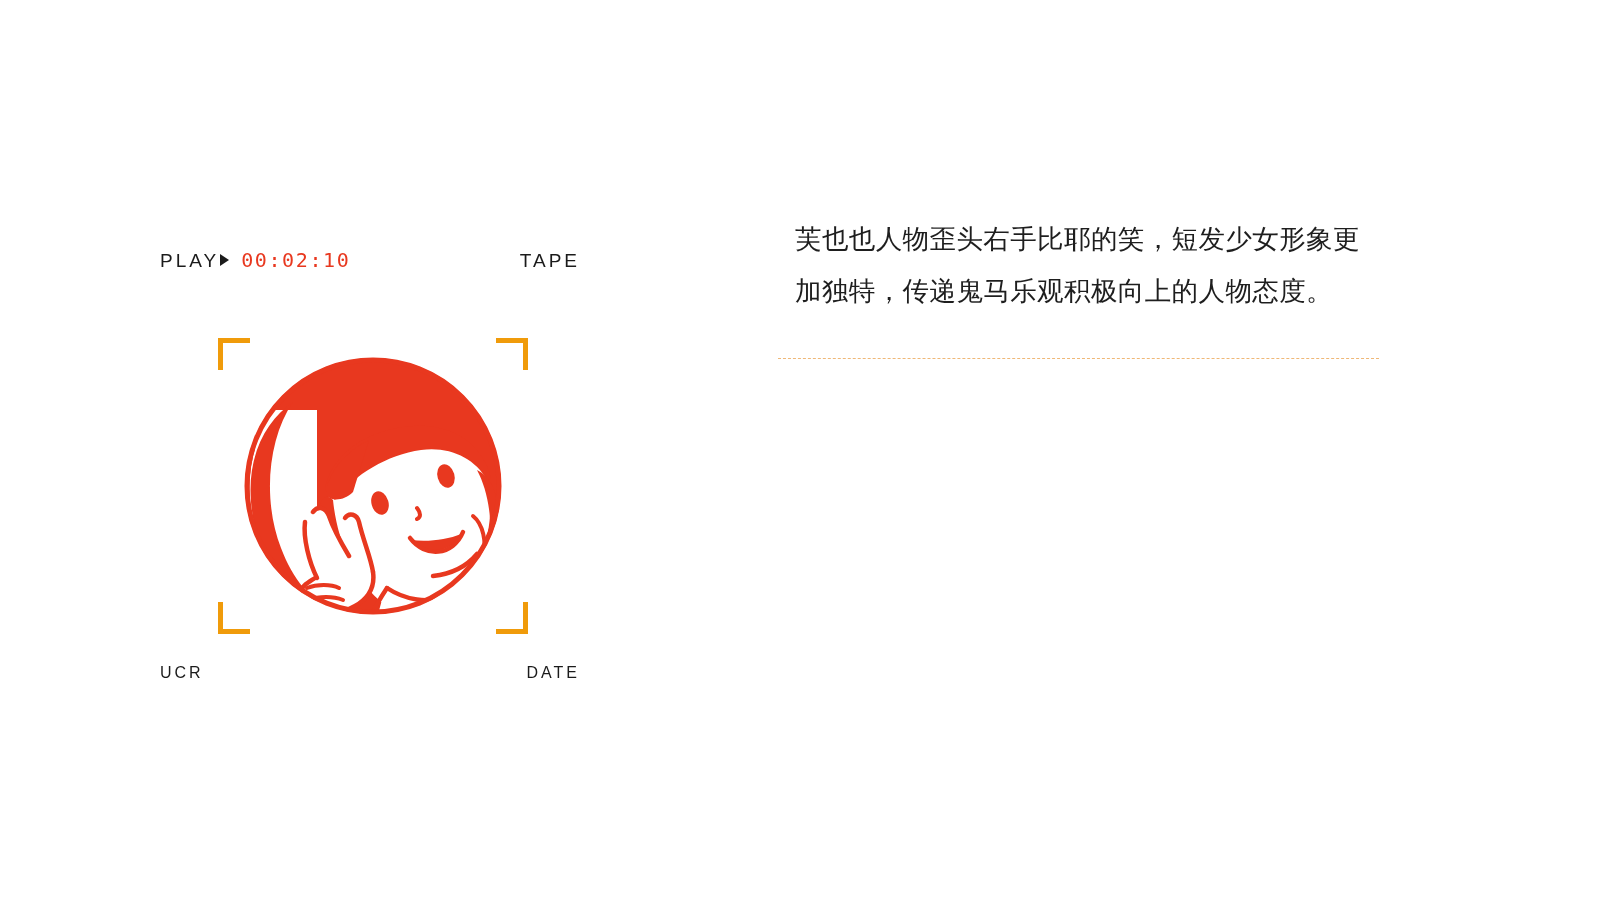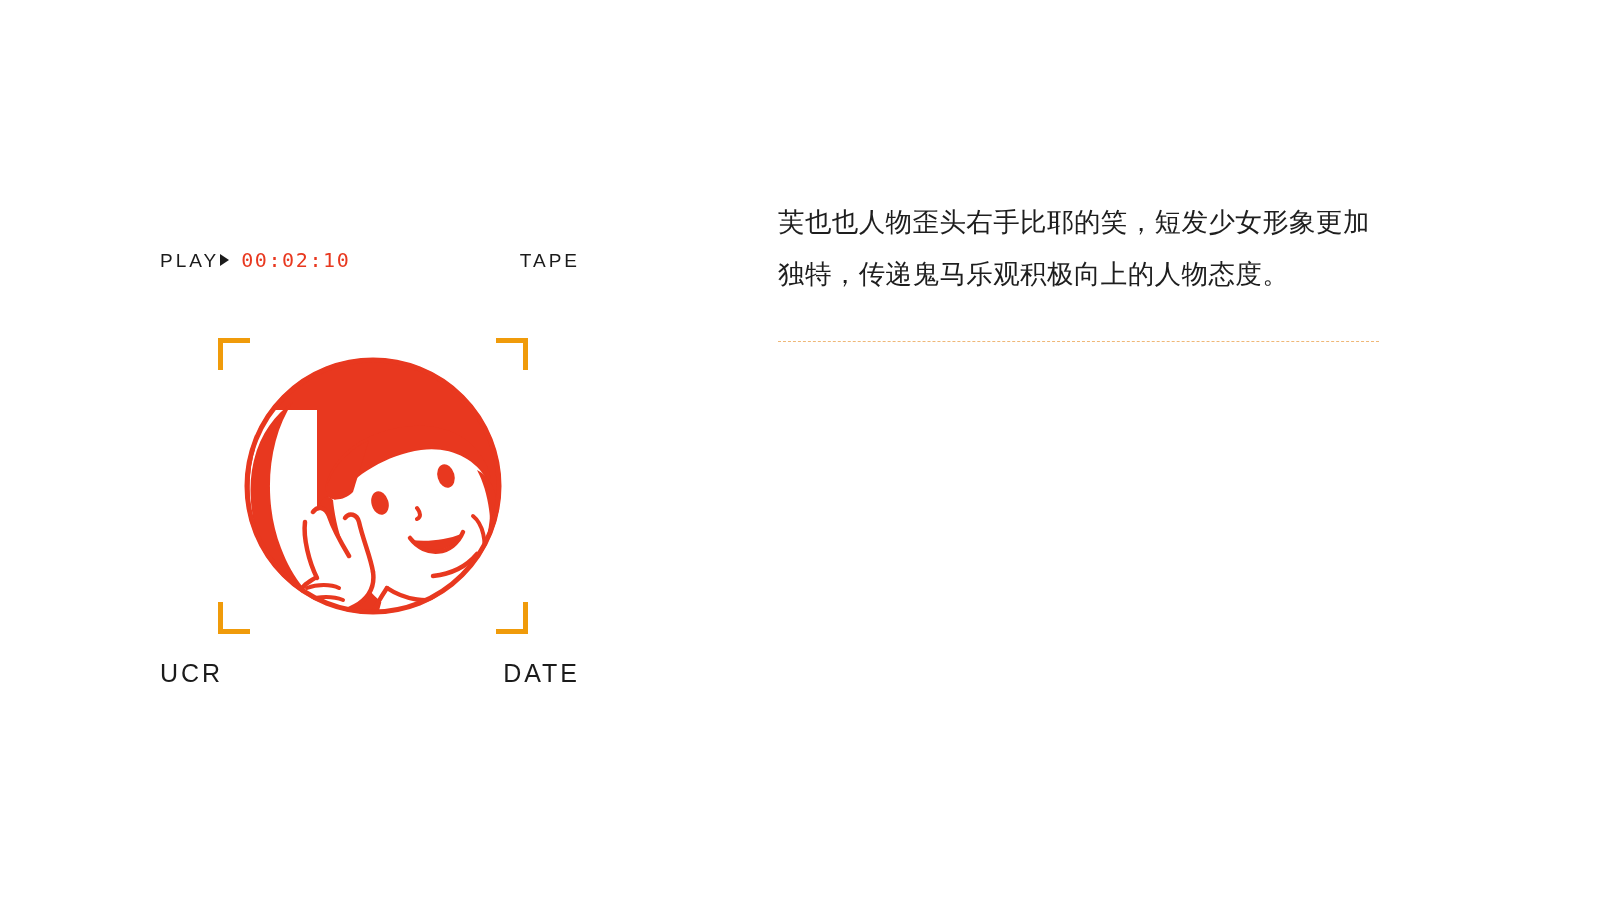--- a/index.html
+++ b/index.html
@@ -41,21 +41,21 @@
   }
   .vf-tape{
     margin-left:auto;
     font-size:19px; letter-spacing:3.0px; color:#1b1b1b; line-height:1;
   }
   .vf-botbar{
     position:absolute; left:0; bottom:0; width:420px; height:26px;
     display:flex; align-items:center;
   }
   .vf-ucr,.vf-date{
-    font-size:25px; letter-spacing:3.0px; color:#1b1b1b; line-height:1;
+    font-size:16px; letter-spacing:3.0px; color:#1b1b1b; line-height:1;
   }
   .vf-date{margin-left:auto;text-align:right;}
 
   
   .vf-frame{
     position:absolute; left:58px; top:92px;
     width:310px; height:296px;
   }
   .brk{position:absolute;width:32px;height:32px;}
   .brk i{position:absolute;background:#F09B0A;display:block;}
@@ -94,21 +94,21 @@
     letter-spacing:1px;
     line-height:1.1;
     margin:0 0 58px 0;
     white-space:nowrap;
   }
   .para{
     font-size:26.5px;
     color:#1e1e1e;
     line-height:1.98;
     letter-spacing:0.4px;
-    margin:0;
+    margin:17px;
     font-weight:400;
   }
   .divider{
     margin:40px 0 44px 0;
     height:0;
     border:0;
     border-top:1.5px dashed #EFB878;
     width:601px;
   }
 </style>

